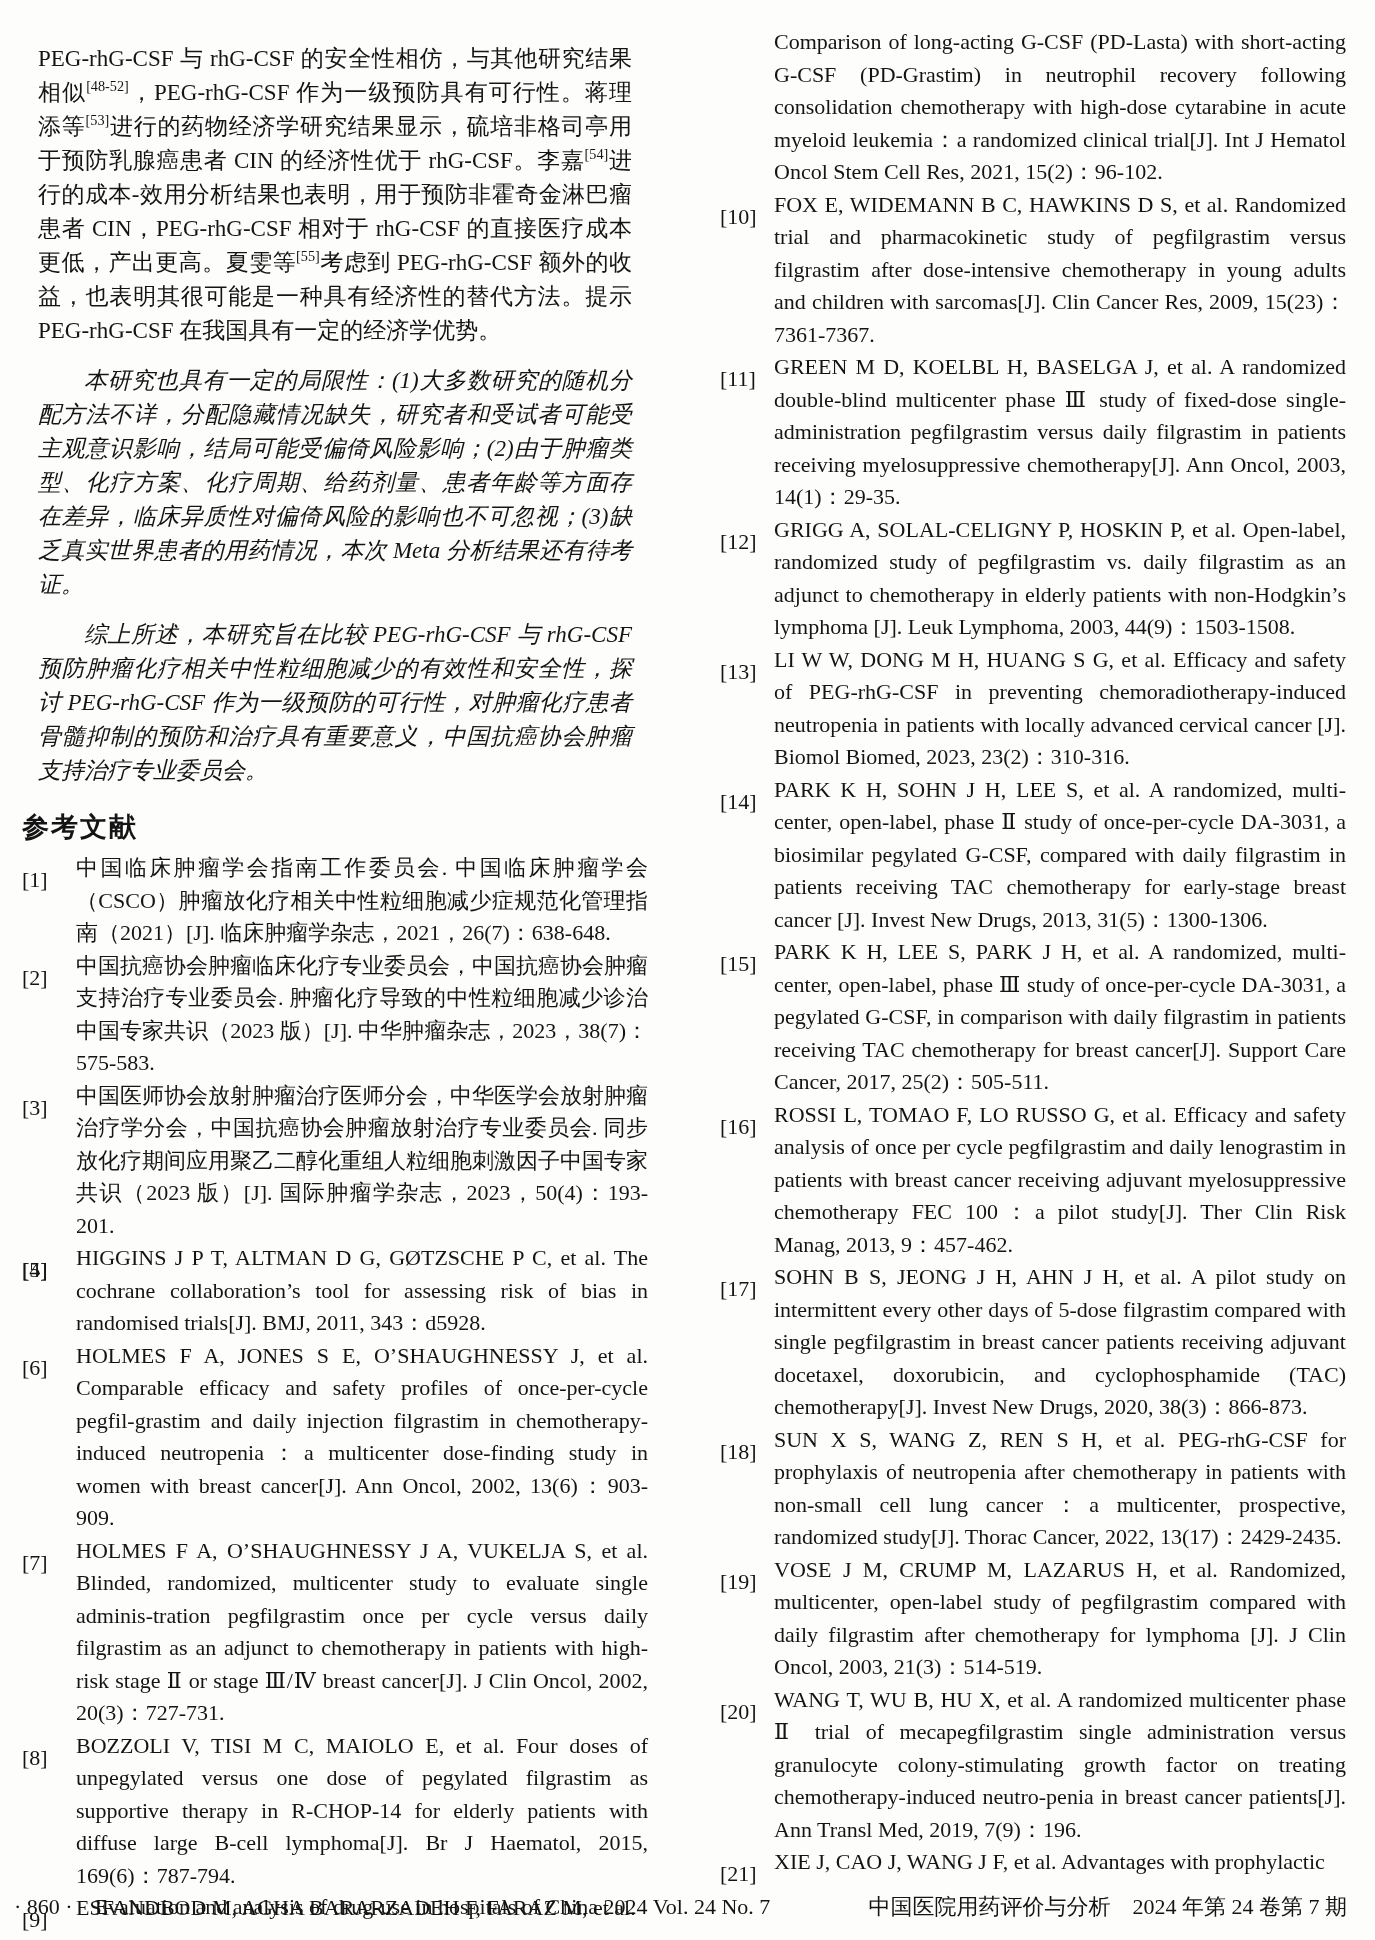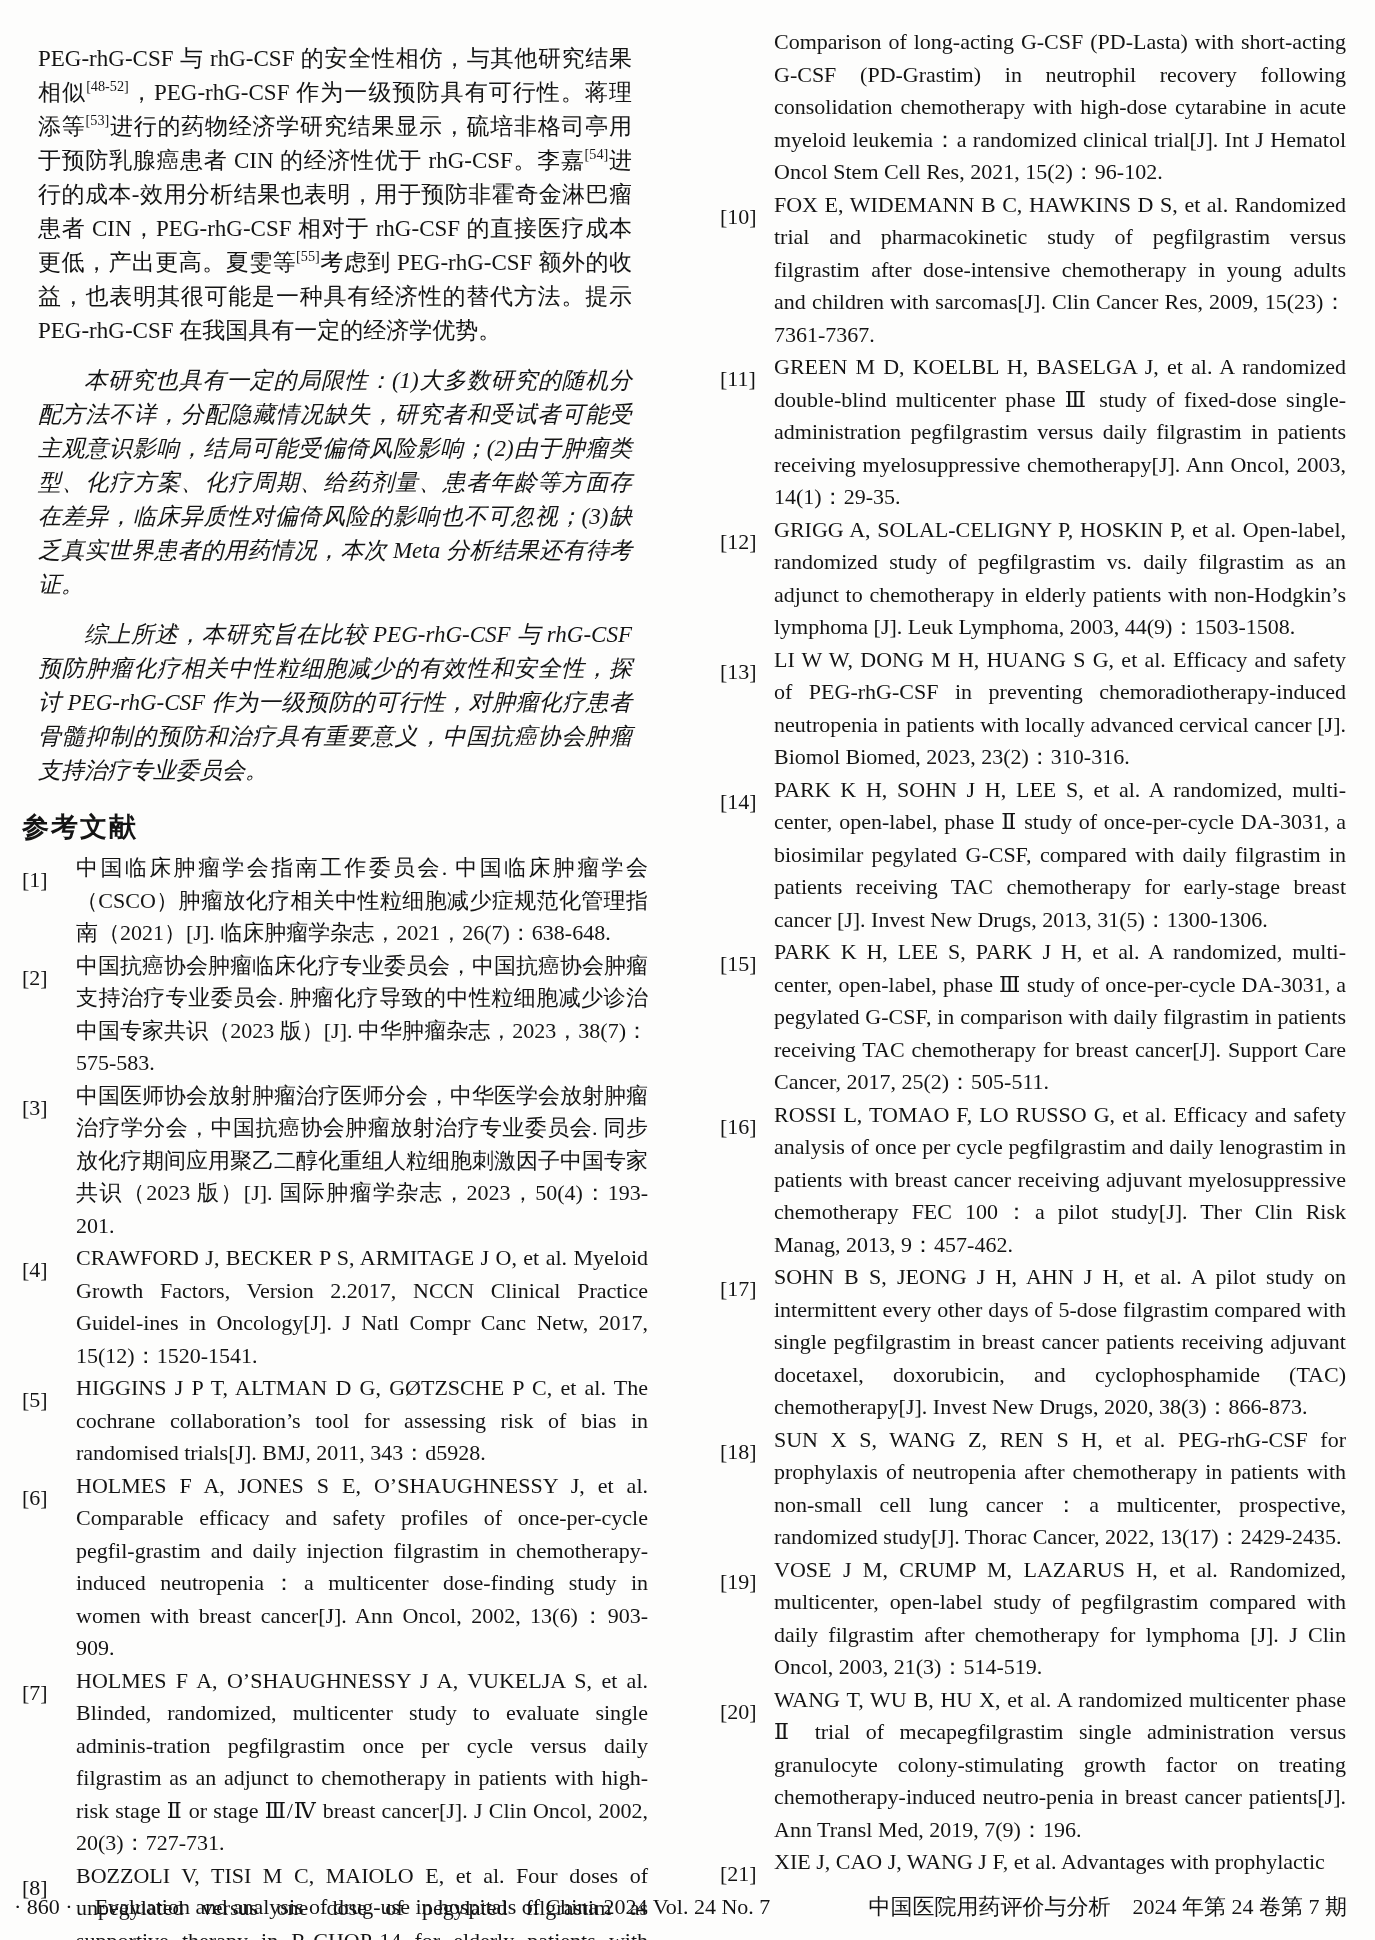--- a/index.html
+++ b/index.html
@@ -48,21 +48,20 @@
       <div class="ref">
         <span class="ref-label">[2]</span>
         <span class="ref-text">中国抗癌协会肿瘤临床化疗专业委员会，中国抗癌协会肿瘤支持治疗专业委员会. 肿瘤化疗导致的中性粒细胞减少诊治中国专家共识（2023 版）[J]. 中华肿瘤杂志，2023，38(7)：575-583.</span>
       </div>
       <div class="ref">
         <span class="ref-label">[3]</span>
         <span class="ref-text">中国医师协会放射肿瘤治疗医师分会，中华医学会放射肿瘤治疗学分会，中国抗癌协会肿瘤放射治疗专业委员会. 同步放化疗期间应用聚乙二醇化重组人粒细胞刺激因子中国专家共识（2023 版）[J]. 国际肿瘤学杂志，2023，50(4)：193-201.</span>
       </div>
       <div class="ref">
         <span class="ref-label">[4]</span>
-        <span class="ref-text">CRAWFORD J, BECKER P S, ARMITAGE J O, et al. Myeloid Growth Factors, Version 2.2017, NCCN Clinical Practice Guidel-ines in Oncology[J]. J Natl Compr Canc Netw, 2017, 15(12)：1520-1541.</span>
       </div>
       <div class="ref">
         <span class="ref-label">[5]</span>
         <span class="ref-text">HIGGINS J P T, ALTMAN D G, GØTZSCHE P C, et al. The cochrane collaboration’s tool for assessing risk of bias in randomised trials[J]. BMJ, 2011, 343：d5928.</span>
       </div>
       <div class="ref">
         <span class="ref-label">[6]</span>
         <span class="ref-text">HOLMES F A, JONES S E, O’SHAUGHNESSY J, et al. Comparable efficacy and safety profiles of once-per-cycle pegfil-grastim and daily injection filgrastim in chemotherapy-induced neutropenia：a multicenter dose-finding study in women with breast cancer[J]. Ann Oncol, 2002, 13(6)：903-909.</span>
       </div>
       <div class="ref">

